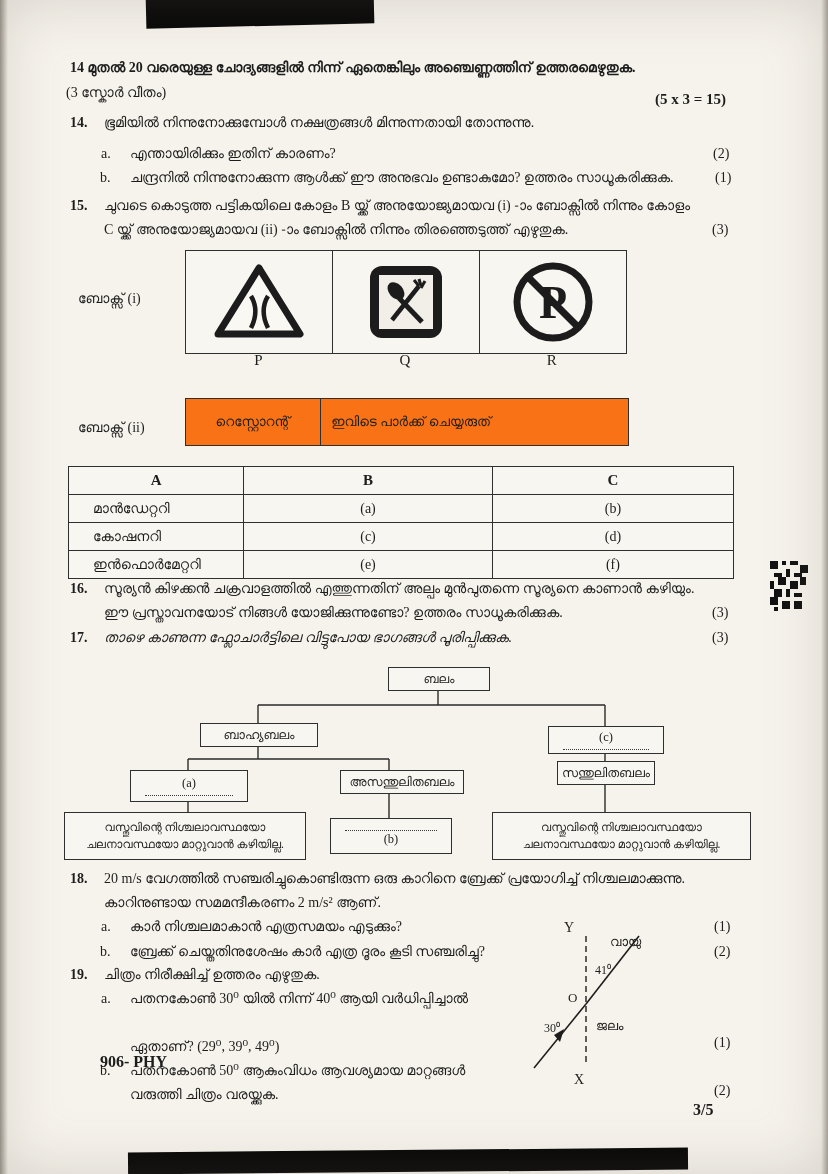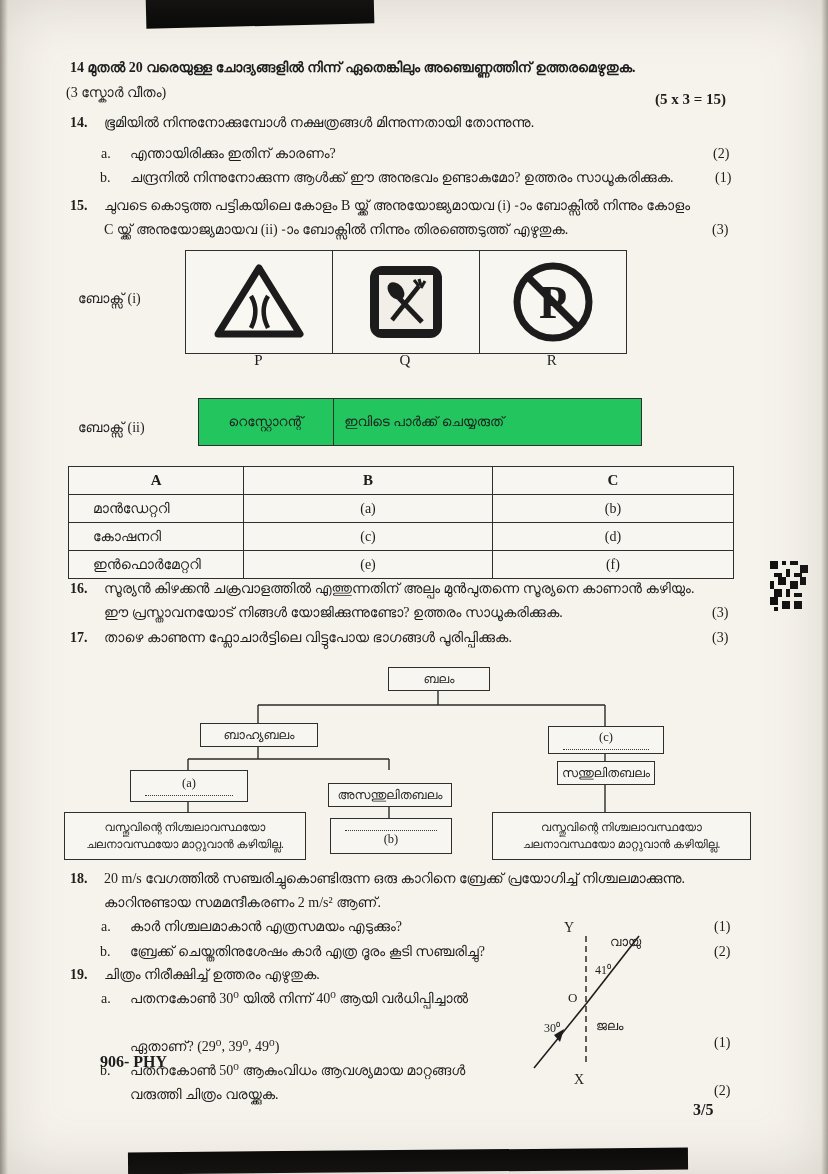--- a/index.html
+++ b/index.html
@@ -16,22 +16,22 @@
   .mark{position:absolute;font-size:14px;}
   .num{font-weight:bold;}
   
   .signbox{position:absolute;left:185px;top:250px;width:440px;height:102px;
            border:1.6px solid #2f2f2f;display:flex;background:#f8f6f0;}
   .signcell{flex:1;display:flex;align-items:center;justify-content:center;}
   .signcell + .signcell{border-left:1.6px solid #2f2f2f;}
   .letters{position:absolute;left:185px;top:352px;width:440px;display:flex;}
   .letters span{flex:1;text-align:center;font-size:15px;}
   
-  .box2{position:absolute;left:198px;top:398px;width:442px;height:46px;display:flex;
-        border:1.6px solid #2f2f2f;background:#22c55e;}
+  .box2{position:absolute;left:185px;top:398px;width:442px;height:46px;display:flex;
+        border:1.6px solid #2f2f2f;background:#f97316;}
   .box2 div{display:flex;align-items:center;justify-content:center;font-size:13.5px;padding:0 4px;}
   .box2 div + div{border-left:1.6px solid #2f2f2f;}
   
   table.match{position:absolute;left:68px;top:466px;width:666px;border-collapse:collapse;background:#f8f6f0;}
   table.match th,table.match td{border:1.6px solid #2f2f2f;height:25px;font-size:14px;}
   table.match th{font-weight:bold;text-align:center;font-size:15px;}
   td.acell{text-align:left;padding-left:24px;font-size:13.5px;width:152px;}
   td.bcell{text-align:center;width:261px;font-size:13.5px;}
   td.ccell{text-align:center;width:253px;font-size:13.5px;}
   
@@ -136,21 +136,21 @@
     </tr>
   </tbody>
     </table>
 
   <div class="t num" style="left:70px;top:581px;">16.</div>
   <div class="t" style="left:104px;top:581px;">സൂര്യൻ കിഴക്കൻ ചക്രവാളത്തിൽ എത്തുന്നതിന് അല്പം മുൻപുതന്നെ സൂര്യനെ കാണാൻ കഴിയും.</div>
   <div class="t" style="left:104px;top:605px;">ഈ പ്രസ്താവനയോട് നിങ്ങൾ യോജിക്കുന്നുണ്ടോ? ഉത്തരം സാധൂകരിക്കുക.</div>
   <div class="mark" style="left:712px;top:605px;">(3)</div>
 
   <div class="t num" style="left:70px;top:630px;">17.</div>
-  <div class="t" style="left:104px;top:630px;">താഴെ കാണുന്ന ഫ്ലോചാർട്ടിലെ വിട്ടുപോയ ഭാഗങ്ങൾ പൂരിപ്പിക്കുക.</div>
+  <div class="t" style="left:104px;top:630px;font-style:italic;">താഴെ കാണുന്ന ഫ്ലോചാർട്ടിലെ വിട്ടുപോയ ഭാഗങ്ങൾ പൂരിപ്പിക്കുക.</div>
   <div class="mark" style="left:712px;top:630px;">(3)</div>
 
   <svg class="connectors" width="828" height="210" viewBox="0 0 828 210">
     <g stroke="#2a2a2a" stroke-width="1.4" fill="none">
       <line x1="438" y1="29" x2="438" y2="45"></line>
       <line x1="258" y1="45" x2="605" y2="45"></line>
       <line x1="258" y1="45" x2="258" y2="63"></line>
       <line x1="605" y1="45" x2="605" y2="66"></line>
       <line x1="258" y1="85" x2="258" y2="99"></line>
       <line x1="188" y1="99" x2="389" y2="99"></line>
@@ -170,21 +170,21 @@
     <span>ബാഹ്യബലം</span>
   </div>
   <div class="fnode" style="left:548px;top:726px;width:114px;height:26px;">
     <span>(c)</span>
     <div class="dotted"></div>
   </div>
   <div class="fnode" style="left:130px;top:770px;width:116px;height:30px;">
     <span>(a)</span>
     <div class="dotted"></div>
   </div>
-  <div class="fnode" style="left:328px;top:770px;width:122px;height:22px;margin-top:13px;">
+  <div class="fnode" style="left:340px;top:770px;width:122px;height:22px;">
     <span>അസന്തുലിതബലം</span>
   </div>
   <div class="fnode" style="left:557px;top:761px;width:96px;height:22px;">
     <span>സന്തുലിതബലം</span>
   </div>
   <div class="fnode" style="left:64px;top:812px;width:240px;height:46px;">
     <span class="fdesc">വസ്തുവിന്റെ നിശ്ചലാവസ്ഥയോ</span>
     <span class="fdesc">ചലനാവസ്ഥയോ മാറ്റുവാൻ കഴിയില്ല.</span>
   </div>
   <div class="fnode" style="left:330px;top:818px;width:120px;height:34px;">

